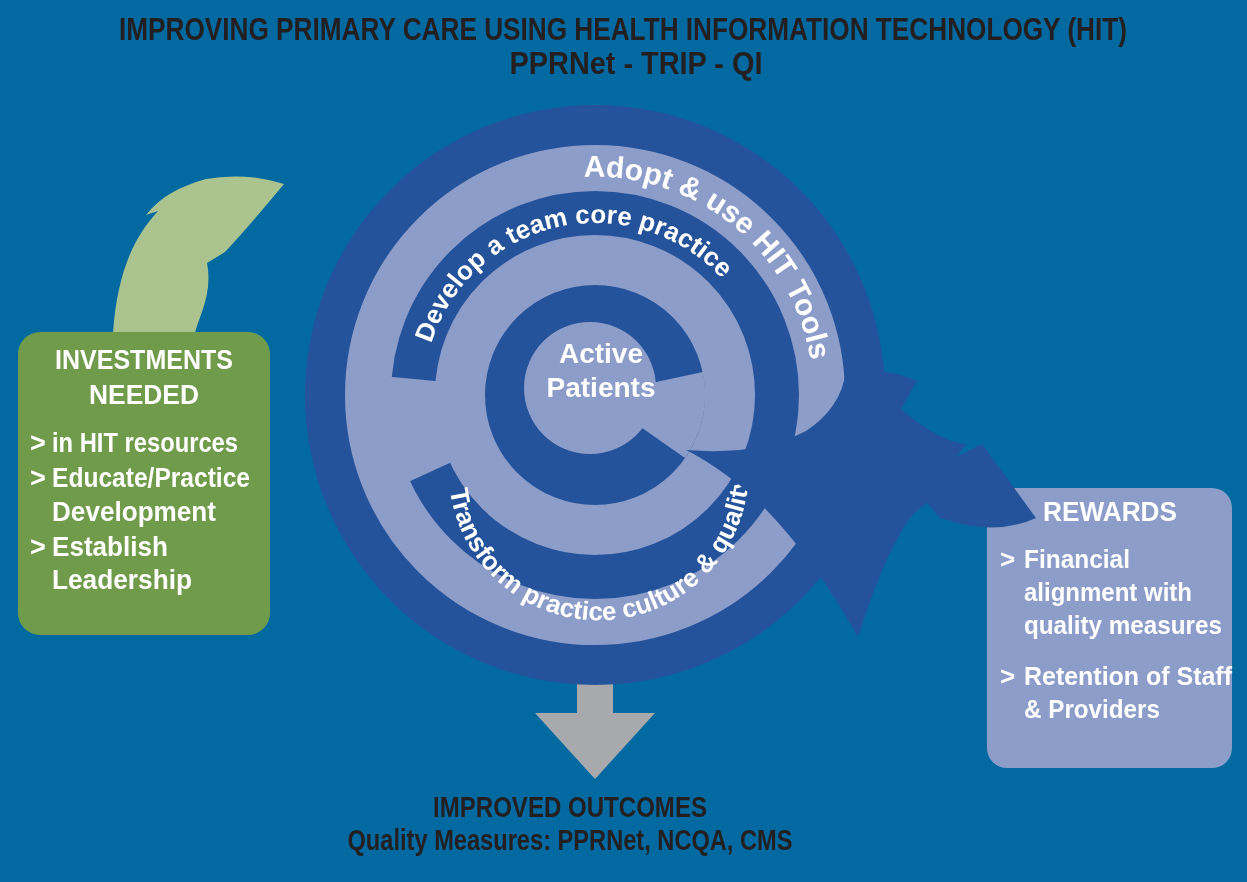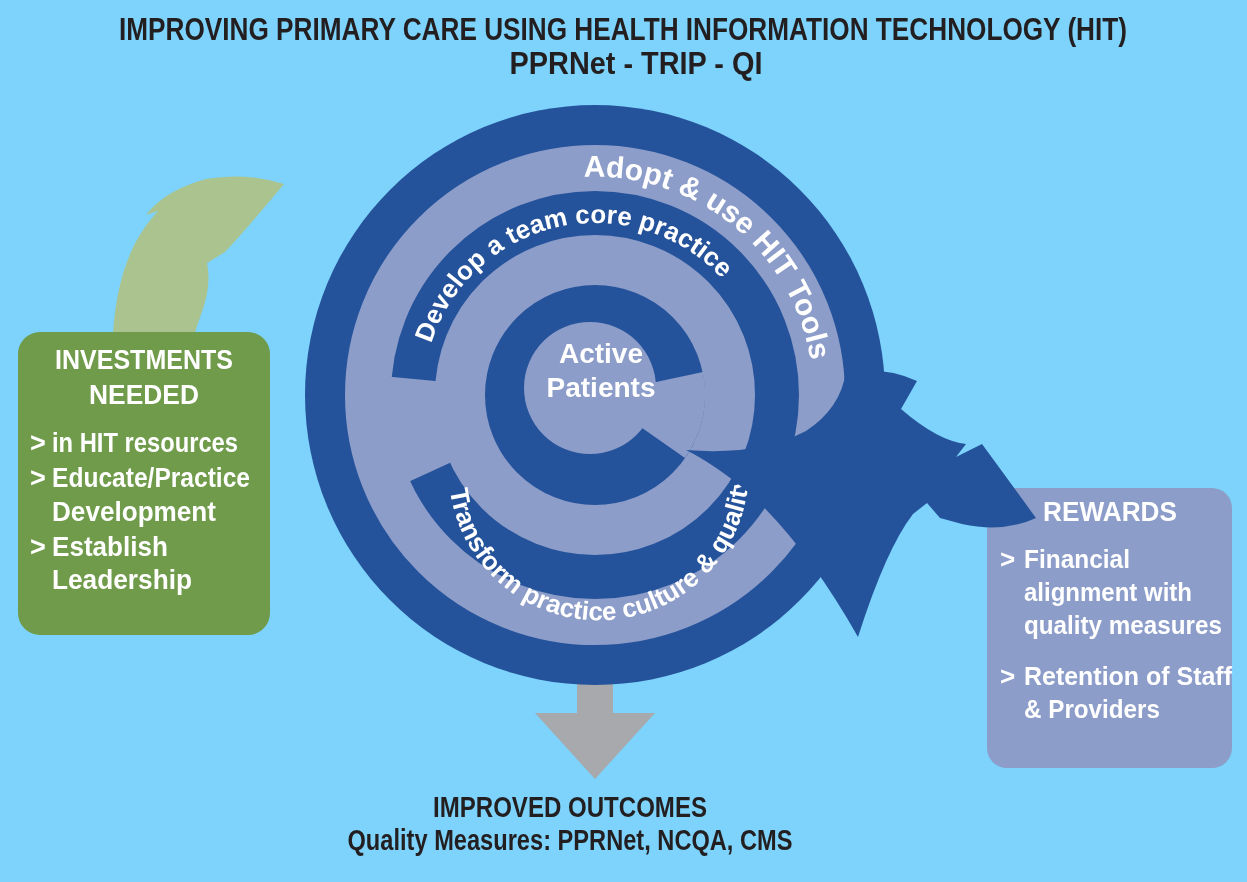--- a/index.html
+++ b/index.html
@@ -1,16 +1,16 @@
 <!DOCTYPE html>
 <html><head>
 <meta charset="utf-8">
 <style>
   html,body { margin:0; padding:0; background:#ffffff; }
-  .stage { position:relative; width:1247px; height:882px; background:#7dd3fc; overflow:hidden; }
+  .stage { position:relative; width:1247px; height:882px; background:#0369a1; overflow:hidden; }
   svg { display:block; }
   .ft { font-family:"Liberation Sans","DejaVu Sans",sans-serif; font-weight:700; }
   .wt { fill:#ffffff; }
 </style>
 </head>
 <body>
 
 <div class="stage">
 <svg width="1247" height="882" viewBox="0 0 1247 882">
   <defs>

